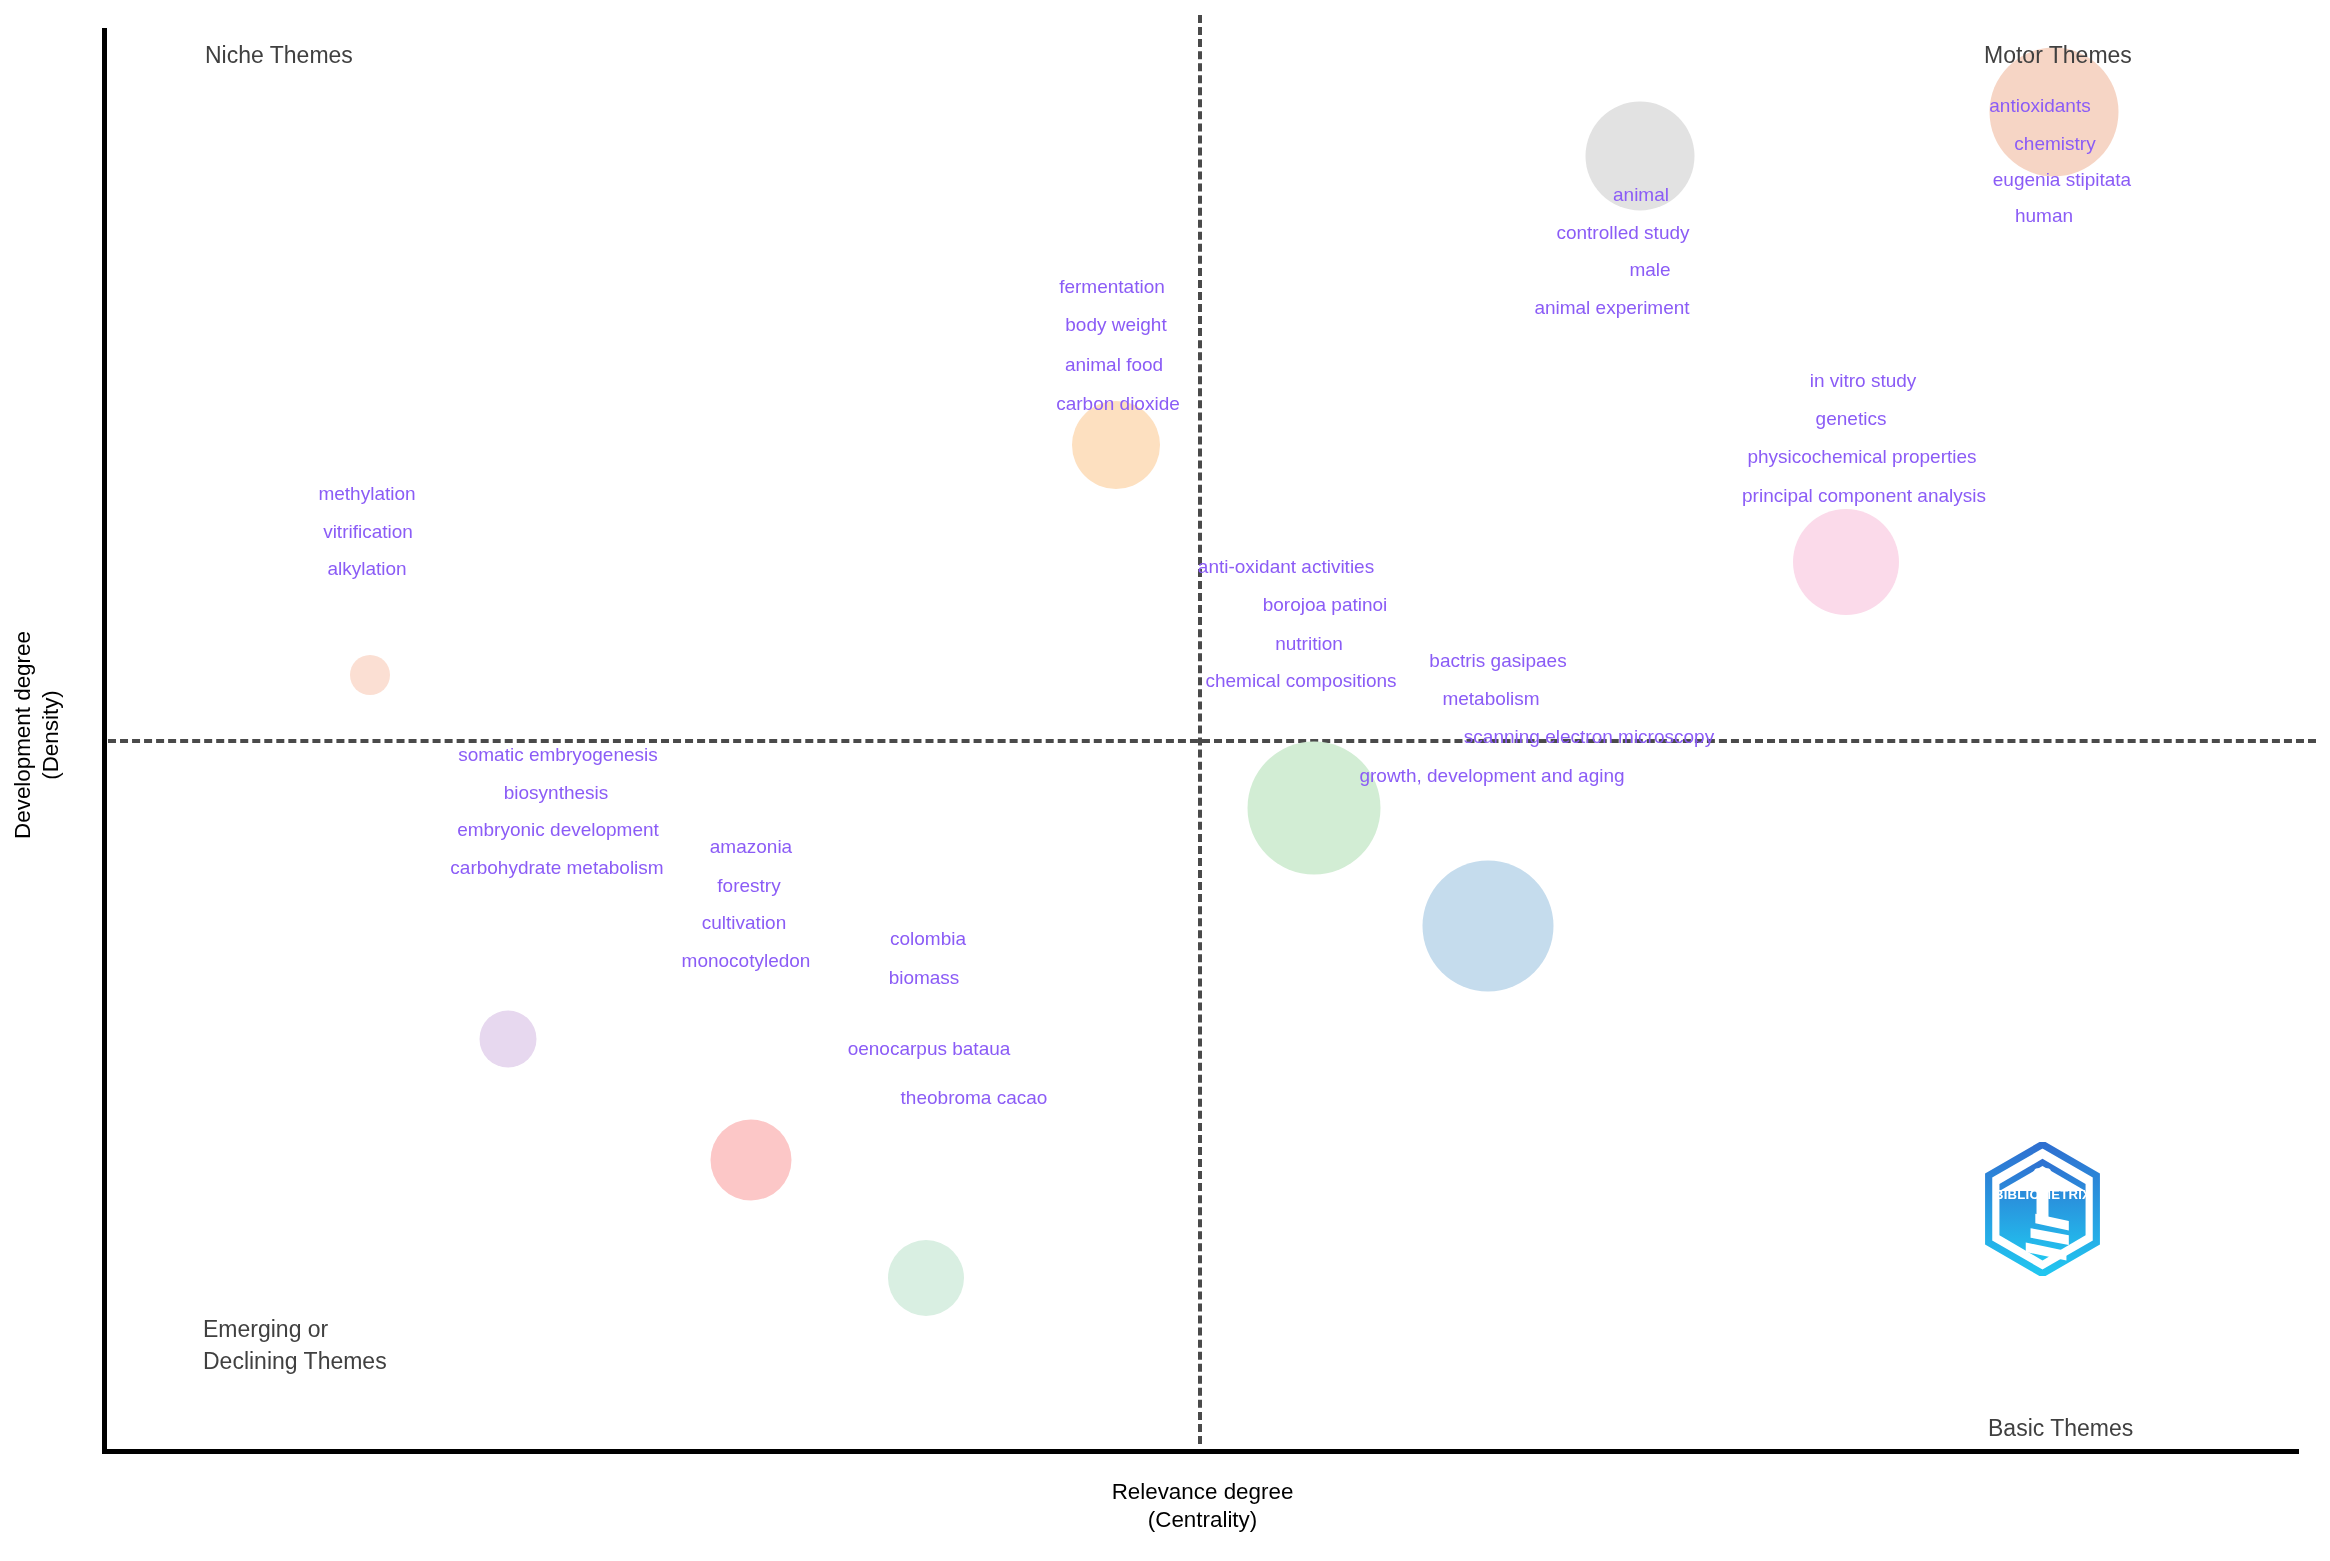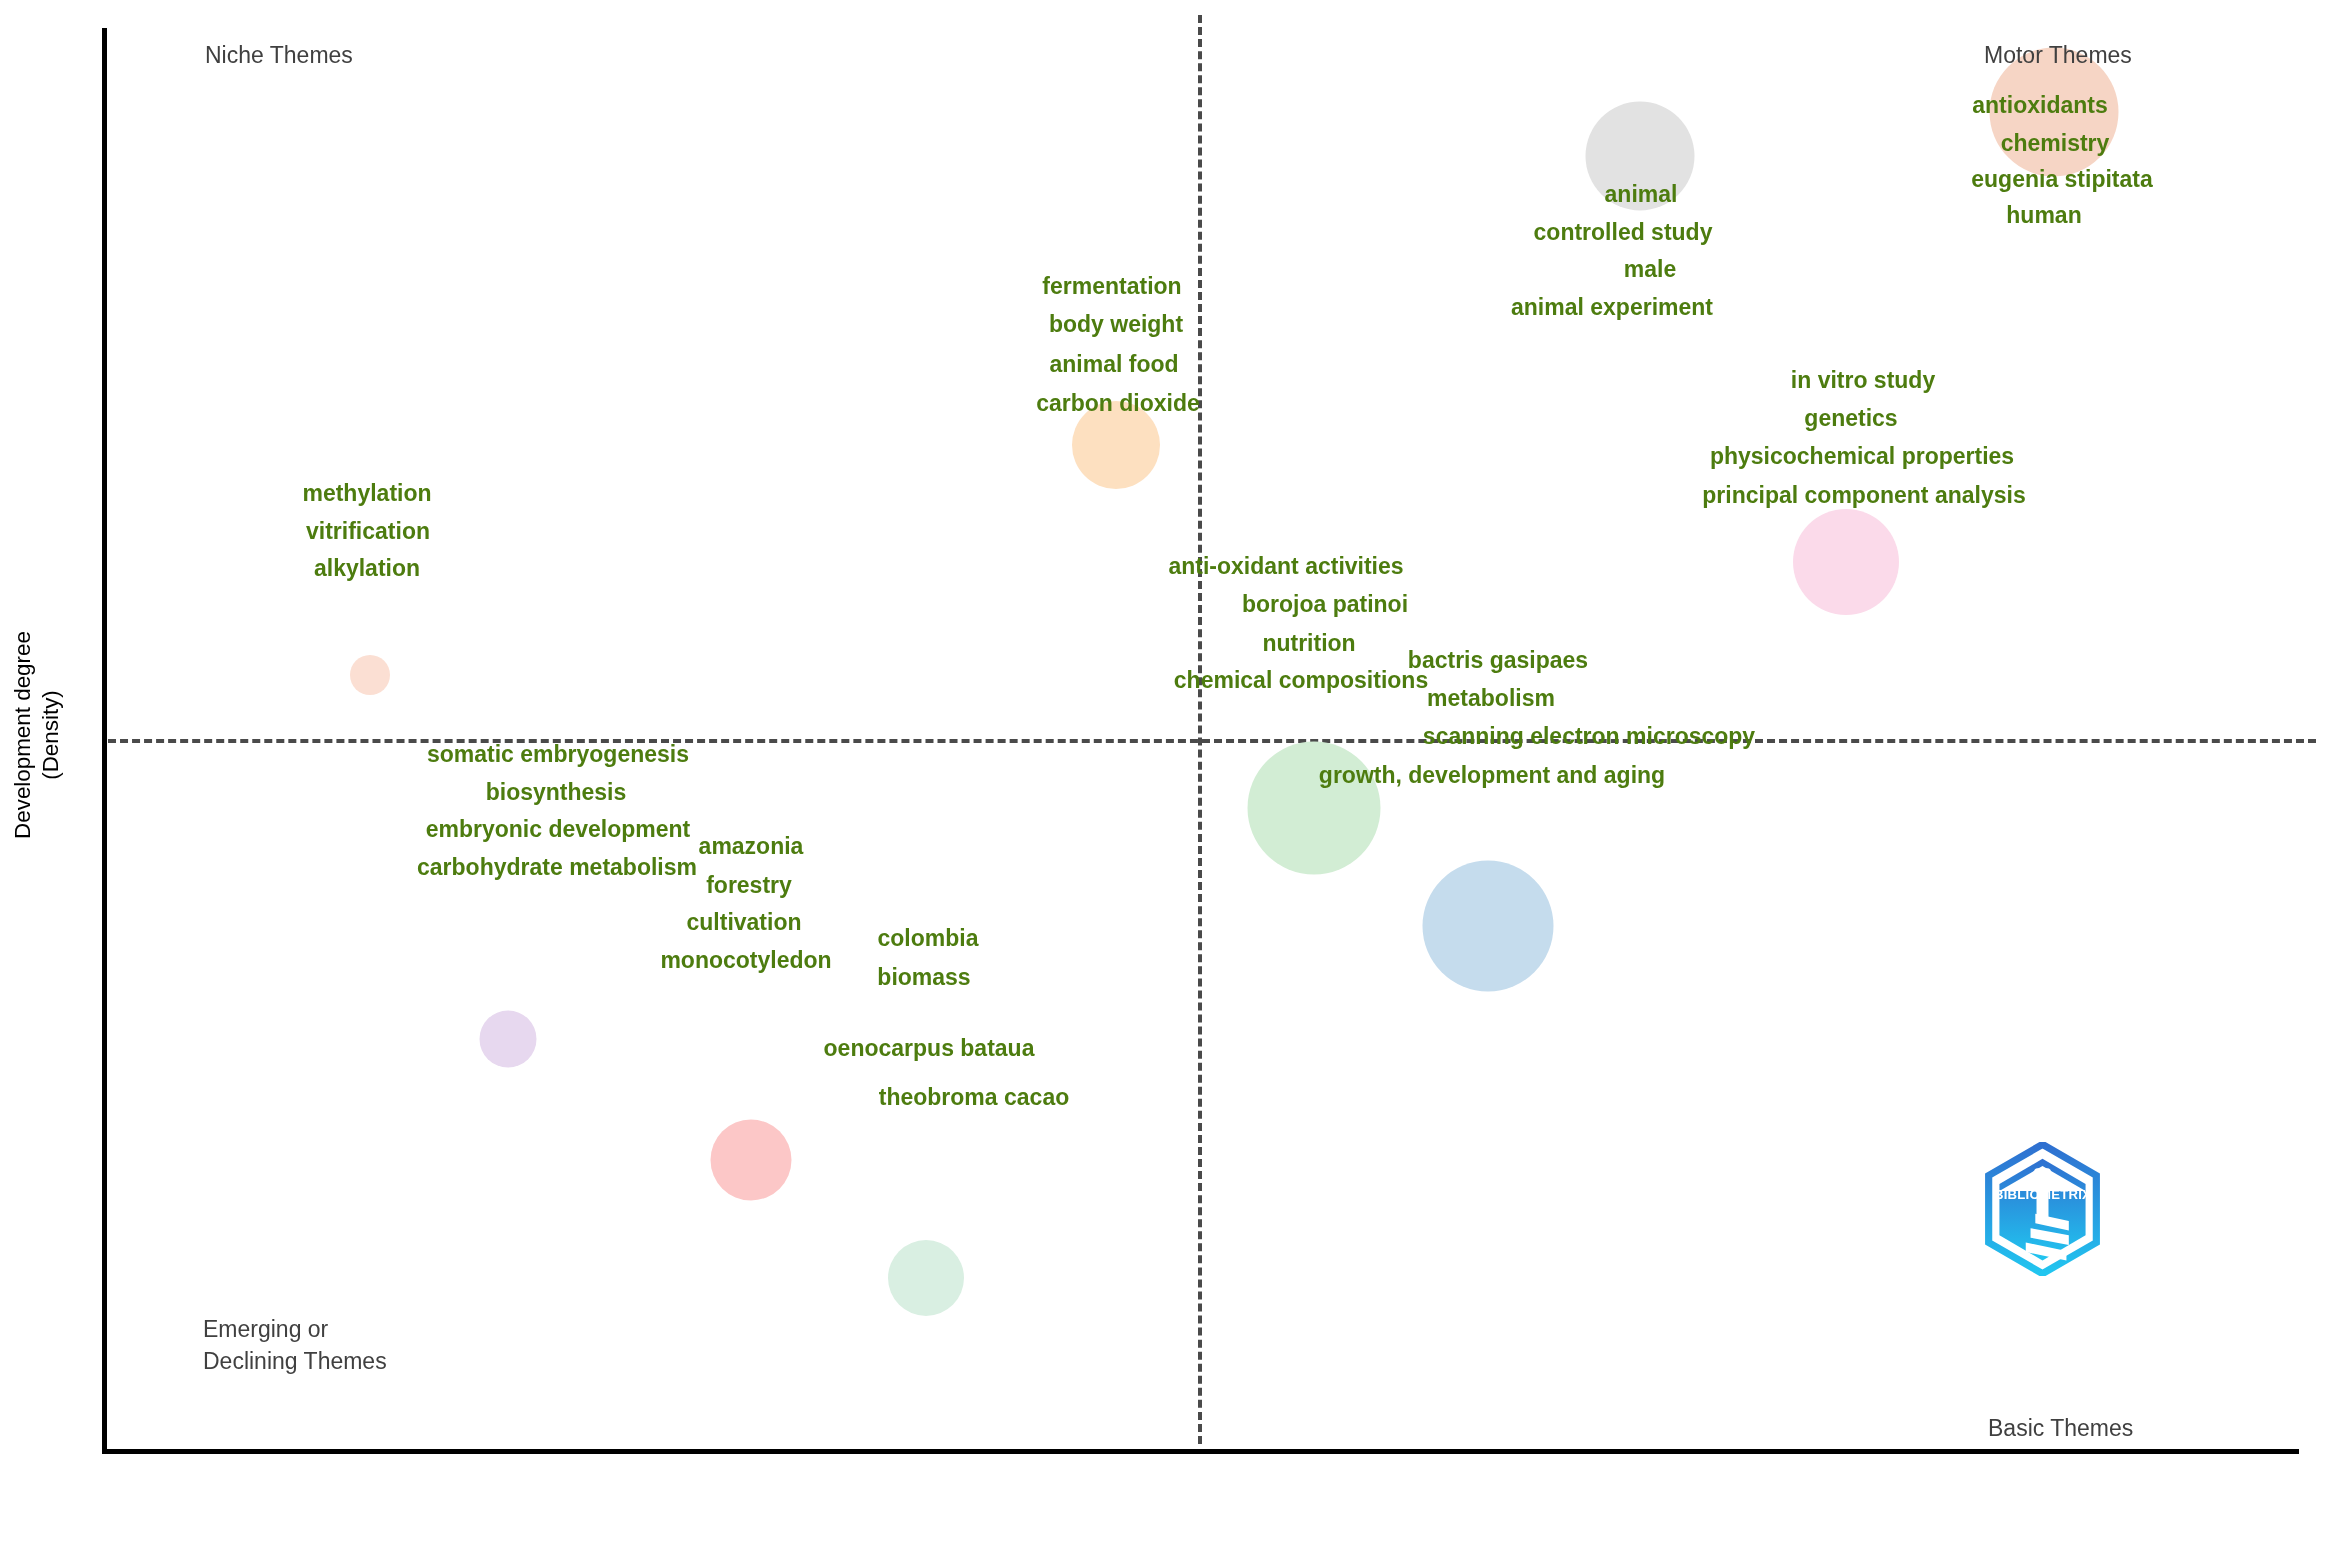--- a/index.html
+++ b/index.html
@@ -87,26 +87,25 @@
   
   .bubble {
     position: absolute;
     border-radius: 50%;
     transform: translate(-50%, -50%);
   }
 
   
   .kw {
     position: absolute;
-    color: #4d7c0f;
-    font-size: 23px;
+    color: #8b5cf6;
+    font-size: 19px;
     line-height: 23px;
     white-space: nowrap;
     transform: translate(-50%, -50%);
-    font-weight: bold;
   }
 
   
   #bibliometrix-logo {
     position: absolute;
     left: 1982px;
     top: 1142px;
     width: 121px;
     height: 134px;
   }
@@ -173,20 +172,22 @@
       <div class="kw" style="left: 929px; top: 1016px; margin-top: 32px;">oenocarpus bataua</div>
       <div class="kw" style="left: 926px; top: 1097px; margin-left: 48px;">theobroma cacao</div>
     </div>
 
   <div class="quadrant-label" id="q-niche" style="left:205px; top:39px;">Niche Themes</div>
   <div class="quadrant-label" id="q-motor" style="left:1984px; top:39px;">Motor Themes</div>
   <div class="quadrant-label" id="q-emerging" style="left:203px; top:1313px;">Emerging or
 Declining Themes</div>
   <div class="quadrant-label" id="q-basic" style="left:1988px; top:1412px;">Basic Themes</div>
 
+  <div class="axis-title" id="axis-title-x">Relevance degree
+(Centrality)</div>
   <div class="axis-title" id="axis-title-y">Development degree
 (Density)</div>
 
   <div id="bibliometrix-logo">
     <svg viewBox="0 0 100 112" width="121" height="134" aria-hidden="true">
       <defs>
         <linearGradient id="hexgrad" x1="0" y1="0" x2="0" y2="1">
           <stop offset="0%" stop-color="#2f6fd0"></stop>
           <stop offset="100%" stop-color="#21c6f0"></stop>
         </linearGradient>

